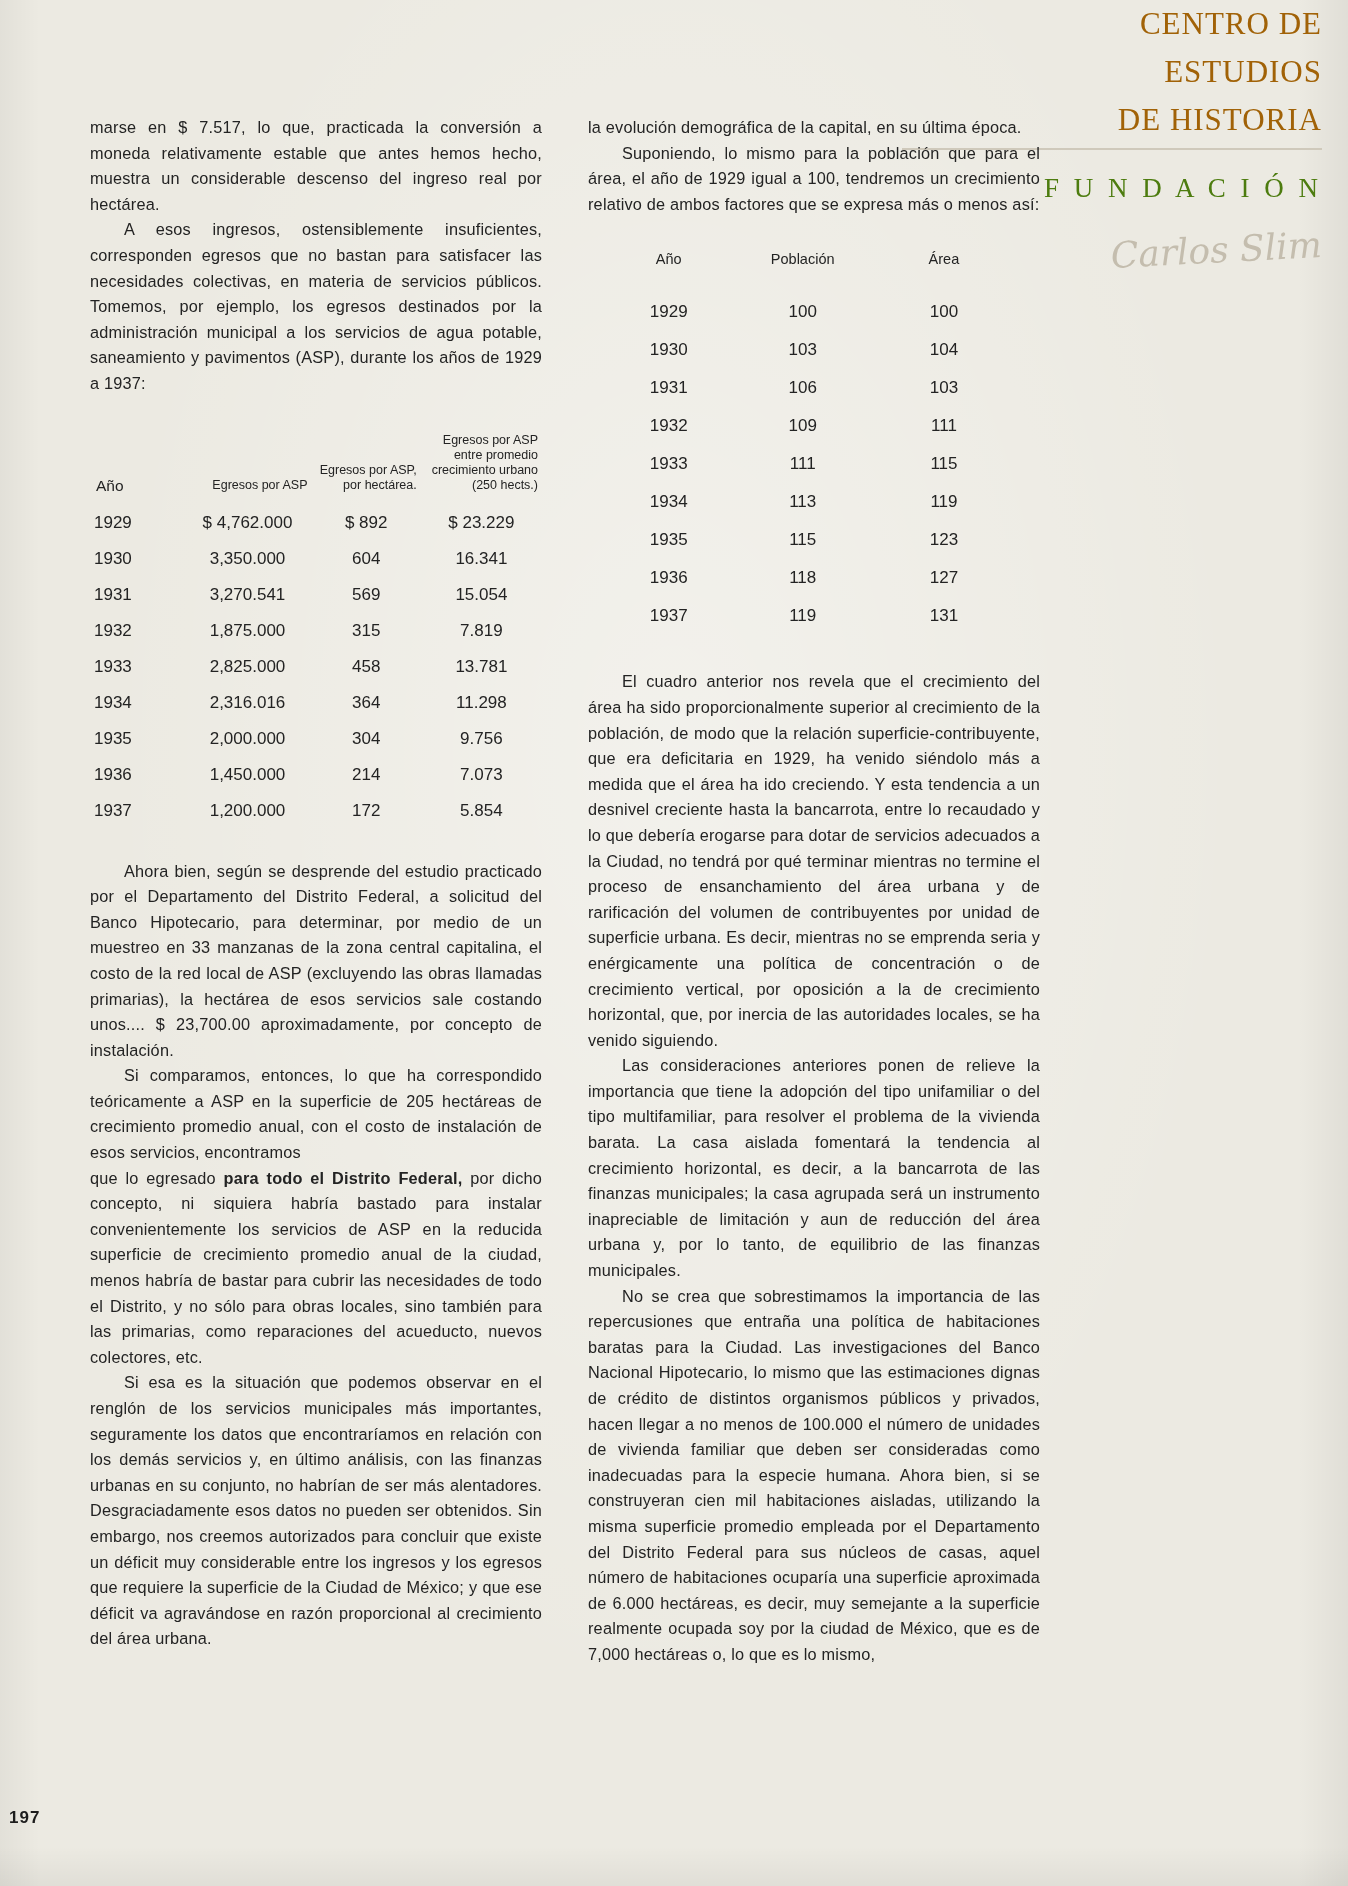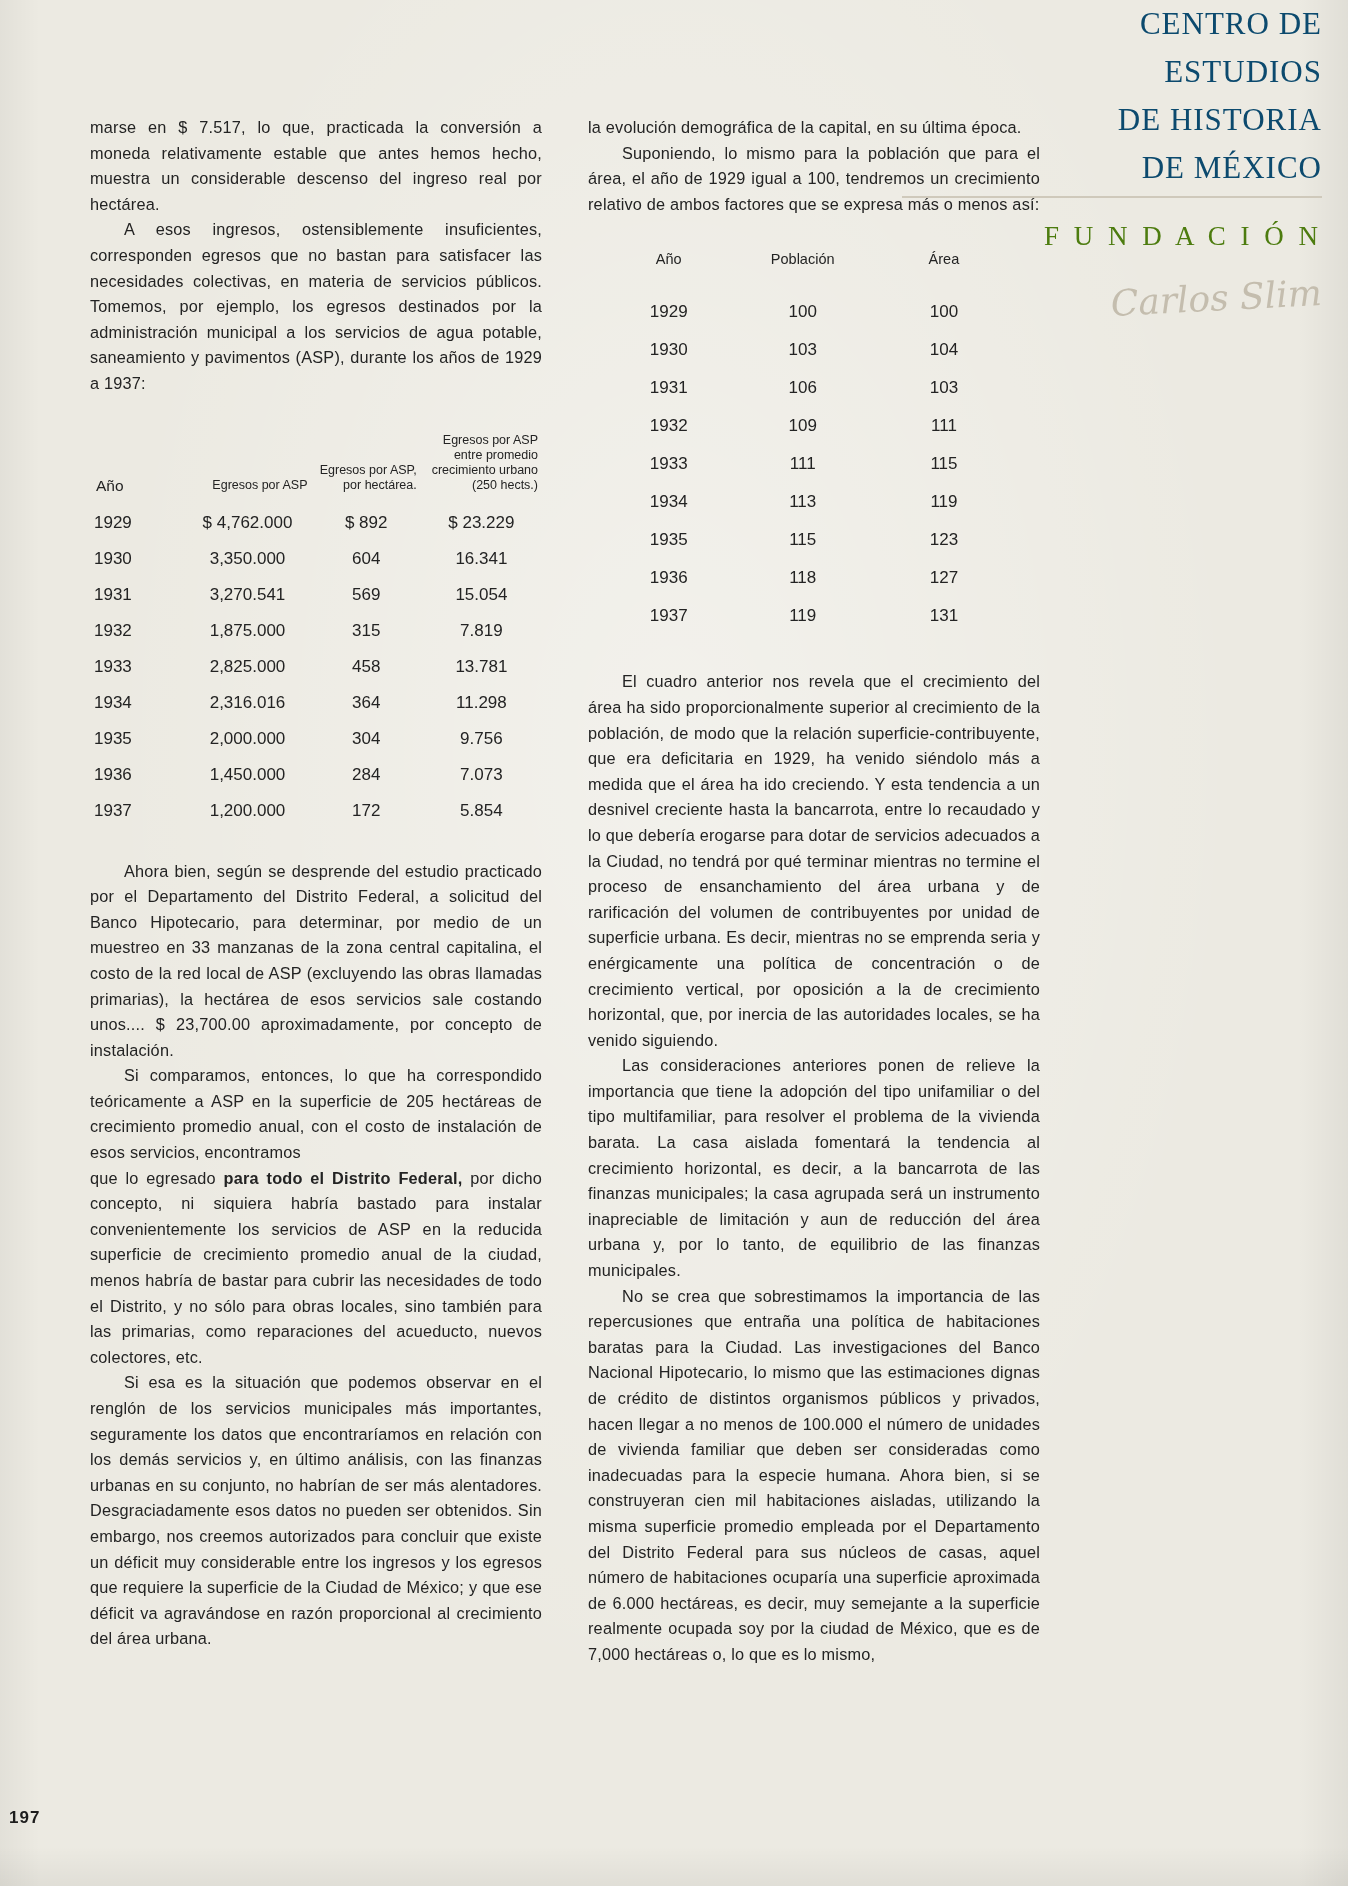--- a/index.html
+++ b/index.html
@@ -35,21 +35,21 @@
     text-align: right;
     color: #c9c3b4;
     font-family: "Liberation Serif", serif;
     letter-spacing: 1px;
     pointer-events: none;
     user-select: none;
   }
   .wm-line {
     font-size: 31px;
     line-height: 48px;
-    color: #0c4a6e;
+    color: #a16207;
   }
   .wm-sub {
     font-size: 27px;
     line-height: 44px;
     letter-spacing: 4px;
     color: #4d7c0f;
     margin-top: 16px;
   }
   .wm-rule {
     height: 2px;
@@ -154,21 +154,20 @@
 </head>
 <body>
 
 <div class="page">
   <div class="paper-grain"></div>
 
   <div class="watermark">
     <div class="wm-line">CENTRO DE</div>
     <div class="wm-line">ESTUDIOS</div>
     <div class="wm-line">DE HISTORIA</div>
-    <div class="wm-line">DE MÉXICO</div>
     <div class="wm-rule"></div>
     <div class="wm-sub">F U N D A C I Ó N</div>
     <div class="wm-sign">Carlos Slim</div>
   </div>
 
   <div class="columns">
 
     <div class="col">
       <p class="noindent">marse en $ 7.517, lo que, practicada la conversión a moneda relativamente estable que antes hemos hecho, muestra un considerable descenso del ingreso real por hectárea.</p>
       <p>A esos ingresos, ostensiblemente insuficientes, corresponden egresos que no bastan para satisfacer las necesidades colectivas, en materia de servicios públicos. Tomemos, por ejemplo, los egresos destinados por la administración municipal a los servicios de agua potable, saneamiento y pavimentos (ASP), durante los años de 1929 a 1937:</p>
@@ -221,21 +220,21 @@
           </tr>
           <tr>
             <td class="yr">1935</td>
             <td class="c2">2,000.000</td>
             <td>304</td>
             <td>9.756</td>
           </tr>
           <tr>
             <td class="yr">1936</td>
             <td class="c2">1,450.000</td>
-            <td>284</td>
+            <td>214</td>
             <td>7.073</td>
           </tr>
           <tr>
             <td class="yr">1937</td>
             <td class="c2">1,200.000</td>
             <td>172</td>
             <td>5.854</td>
           </tr>
         </tbody>
       </table>

